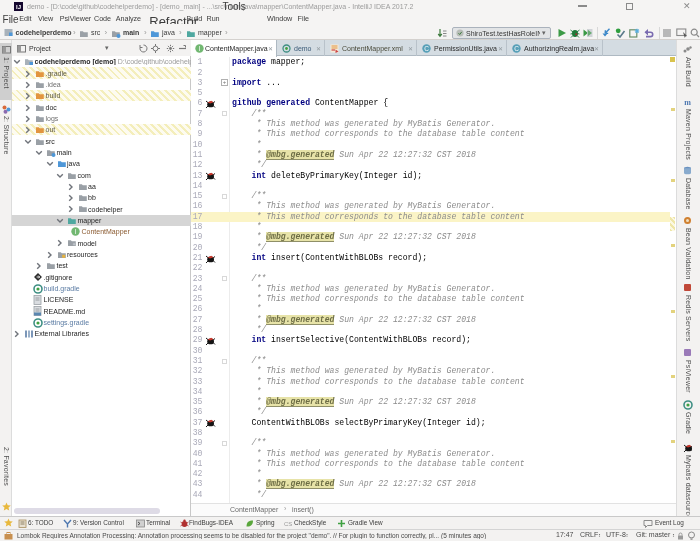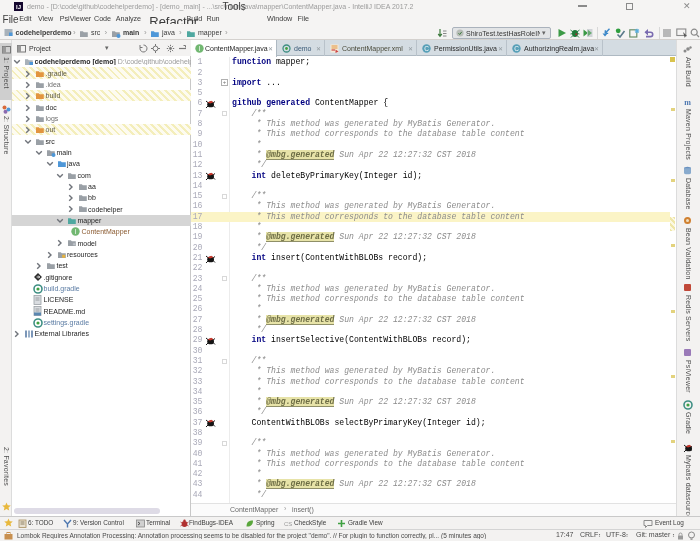--- a/index.html
+++ b/index.html
@@ -540,21 +540,21 @@
 35
 36
 37
 38
 39
 40
 41
 42
 43
 44</pre>
-<pre class="abs" style="left:232px;top:57.30px;font-size:8.13px;line-height:10.3px;color:#000"><span class="k">function</span> mapper;
+<pre class="abs" style="left:232px;top:57.30px;font-size:8.13px;line-height:10.3px;color:#000"><span class="k">package</span> mapper;
 
 <span class="k">import</span> ...
 
 <span class="k">github</span> <span class="k">generated</span> ContentMapper {
     <span class="c">/**</span>
      <span class="c">* This method was generated by MyBatis Generator.</span>
      <span class="c">* This method corresponds to the database table content</span>
      <span class="c">*</span>
      <span class="c">* </span><span class="g">@mbg.generated</span><span class="c"> Sun Apr 22 12:27:32 CST 2018</span>
      <span class="c">*/</span>

